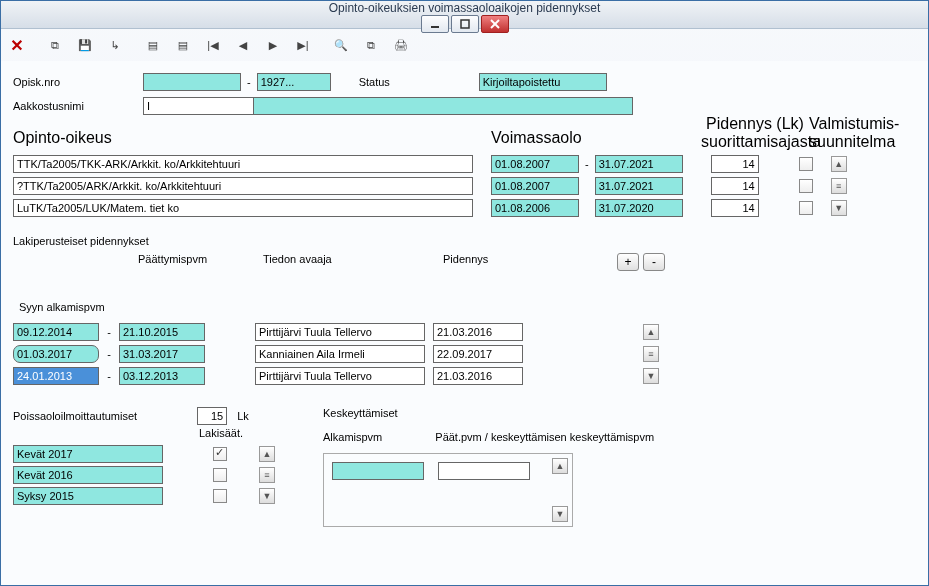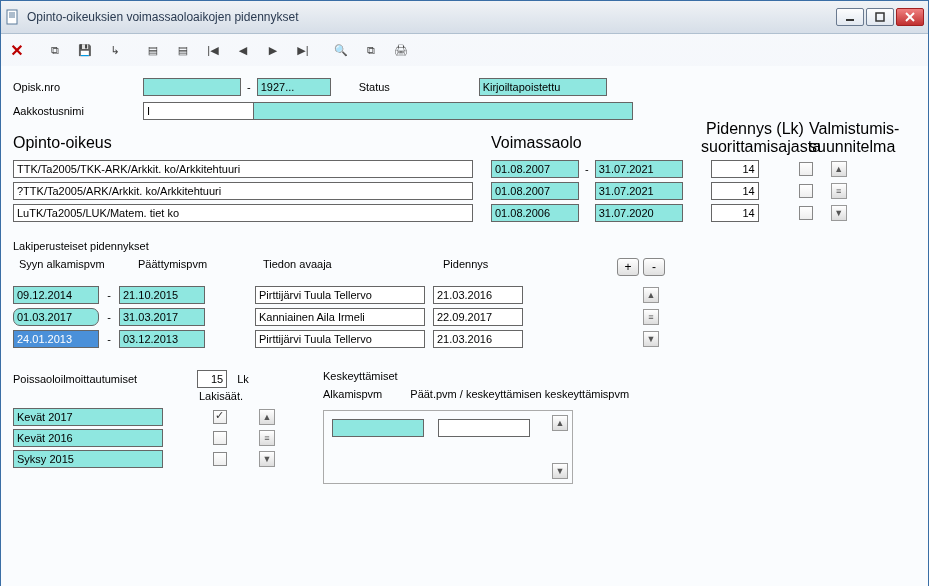--- a/index.html
+++ b/index.html
@@ -1,18 +1,18 @@
 <!DOCTYPE html>
 <html><head>
 <meta charset="utf-8">
 <style>
   * { box-sizing: border-box; margin: 0; padding: 0; }
   body { font-family: Tahoma, Arial, sans-serif; font-size: 11px; background: #fff; color: #000; }
   .window { width: 929px; height: 586px; border: 1px solid #3a6ea5; background: linear-gradient(#f7f9fc, #e8eef7); position: relative; }
-  .titlebar { height: 28px; background: linear-gradient(#f0f3f6, #d6dee8); display: flex; align-items: center; padding: 16px 4px; border-bottom: 1px solid #b0c0d0; }
+  .titlebar { height: 28px; background: linear-gradient(#f0f3f6, #d6dee8); display: flex; align-items: center; padding: 0 4px; border-bottom: 1px solid #b0c0d0; flex-direction: column; }
   .titlebar-icon { width: 16px; height: 16px; margin-right: 6px; }
   .titlebar-text { flex: 1; font-size: 12px; color: #2a3a50; }
   .win-buttons { display: flex; gap: 2px; }
   .win-btn { width: 28px; height: 18px; border: 1px solid #6a7a90; background: linear-gradient(#fdfdfe,#e2e8f0); border-radius: 2px; display: flex; align-items: center; justify-content: center; font-size: 10px; cursor: default; }
   .win-close { background: linear-gradient(#f08080,#c03030); color: #fff; border-color: #a02020; }
   .toolbar { height: 32px; display: flex; align-items: center; padding: 4px 8px; gap: 22px; }
   .tb-group { display: flex; gap: 14px; }
   .tb-icon { width: 16px; height: 16px; cursor: default; display:flex; align-items:center; justify-content:center; color:#444;}
   .content { padding: 12px 12px 0 12px; background: #fafcfe; height: calc(100% - 60px); }
   .row { display: flex; align-items: center; margin-bottom: 6px; }
@@ -25,21 +25,21 @@
   .col-title { font-size: 16px; }
   .rights-table { margin-top: 4px; }
   .rights-row { display: flex; align-items: center; margin-bottom: 4px; }
   .rights-name { width: 460px; }
   .rights-date { width: 88px; text-align:left;}
   .rights-ext { width: 48px; text-align: right; }
   .chk { width:14px; height:14px; border:1px solid #888; background:linear-gradient(#fff,#eee); display:inline-block;}
   .scroll { width:16px; height:16px; border:1px solid #999; background:linear-gradient(#fff,#ddd); display:flex; align-items:center; justify-content:center; font-size:9px; color:#555;}
   .abs-section { margin-top: 18px; }
   .abs-header-row { display:flex; gap:0; margin-top:4px;}
-  .abs-col1 { width:125px;} .abs-col2{width:125px;} .abs-col3{width:180px;} .abs-col4{width:130px;}
+  .abs-col1 { width:125px;margin-top:48px;} .abs-col2{width:125px;} .abs-col3{width:180px;} .abs-col4{width:130px;}
   .small-btn { width:22px; height:18px; border:1px solid #888; border-radius:3px; background:linear-gradient(#fff,#e0e0e0); display:flex; align-items:center; justify-content:center; font-size:12px; margin-left:4px;}
   .abs-rows { margin-top:10px; }
   .abs-row { display:flex; align-items:center; margin-bottom:4px;}
   .selected-cell { background: #4a90d9 !important; color:#fff;}
   .green-half { background: linear-gradient(to right, #fff 70%, #6ed66e 70%); }
   .term-row { display:flex; align-items:center; margin-bottom:3px; gap:10px;}
   .term-name { width:150px;}
   .checked::after { content:"✓"; font-size:11px; color:#333; position:relative; left:1px; top:-2px; }
 </style>
 </head>
@@ -252,21 +252,21 @@
             <div style="width:30px;"></div>
             <span class="chk"></span>
             <div style="width:12px;"></div>
             <span class="scroll">▼</span>
           </div>
         </div>
       </div>
 
       <div style="margin-left:10px;">
         <div>Keskeyttämiset</div>
-        <div style="margin-top:6px; display:flex; gap:28px;">
+        <div style="margin-top:12px; display:flex; gap:53px;">
           <div>Alkamispvm</div>
           <div>Päät.pvm / keskeyttämisen keskeyttämispvm</div>
         </div>
         <div style="margin-top:10px;border:1px solid #aaa; width:250px; height:74px; padding:8px; position:relative;">
           <input class="field" style="width: 92px;" value="">
           <span style="display:inline-block;width:8px;"></span>
           <input class="field-white" style="width: 92px;" value="">
           <span class="scroll" style="position:absolute;right:4px;top:4px;">▲</span>
           <span class="scroll" style="position:absolute;right:4px;bottom:4px;">▼</span>
         </div>

